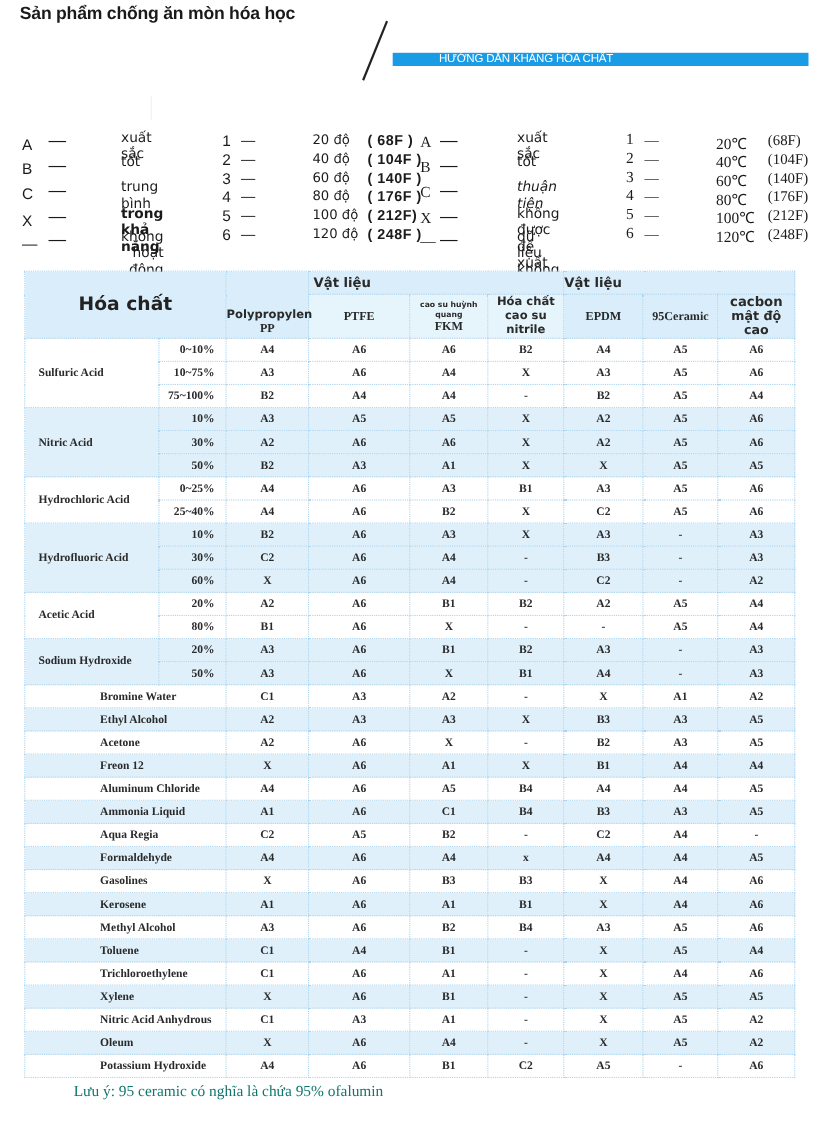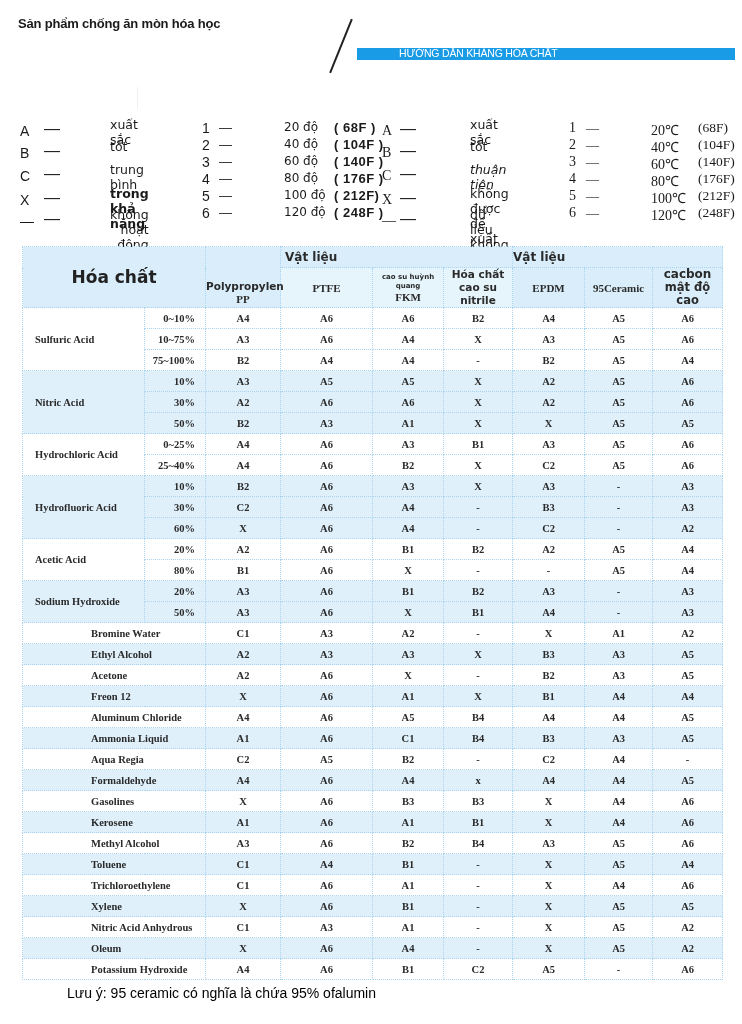--- a/index.html
+++ b/index.html
@@ -1,17 +1,17 @@
 <!DOCTYPE html>
 <html><head>
 <meta charset="utf-8">
 <style>
   html, body { margin:0; padding:0; background:#ffffff; }
   body { width:742px; height:1024px; position:relative; overflow:hidden; font-family:"DejaVu Sans", sans-serif; color:#1a1a1a; }
-  .title { position:absolute; left:18px; top:16px; font-family:"Liberation Sans", sans-serif; font-size:13px; font-weight:bold; color:#1a1a1a; letter-spacing:-0.2px; }
+  .title { position:absolute; left:18px; top:4px; font-family:"Liberation Sans", sans-serif; font-size:16px; font-weight:bold; color:#1a1a1a; letter-spacing:-0.2px; }
   .slash { position:absolute; left:340px; top:17px; width:1.5px; height:58px; background:#222; transform:rotate(22deg); transform-origin:center; }
   .banner { position:absolute; left:357px; top:48px; width:378px; height:12px; background:#1a9be6; }
   .banner span { position:absolute; left:42px; top:-1px; font-family:"Liberation Sans", sans-serif; font-size:10.5px; color:#ffffff; letter-spacing:-0.2px; }
   .faint-box { position:absolute; left:12px; top:87px; width:125px; height:22px; border-right:1px solid #f0f0f0; }
   .lg-key { position:absolute; font-family:"Liberation Sans", sans-serif; font-size:14px; }
   .lg-dash { position:absolute; font-family:"Liberation Sans", sans-serif; }
   .lg-txt { position:absolute; font-family:"DejaVu Sans", sans-serif; font-size:12.5px;margin-left:40px; }
   .serif { font-family:"Liberation Serif", serif !important; }
 
   table.grid { position:absolute; left:22px; top:246px; width:700px; border-collapse:collapse; table-layout:fixed; }
@@ -22,21 +22,21 @@
   .hdr .sub { font-family:"DejaVu Sans", sans-serif; font-size:10.5px; line-height:13px; }
   .hdr .tiny { font-family:"DejaVu Sans", sans-serif; font-size:7px; line-height:9px; }
   .hdr .code { font-family:"Liberation Serif", serif; font-weight:bold; font-size:11px; }
   .hdr .innerblue { background:#e6f4fc; }
   tr.blue td { background:#dff0fb; }
   tr.white td { background:#ffffff; }
   td.chem { text-align:left !important; padding-left:12px !important; }
   td.conc { text-align:right !important; padding-right:10px !important; }
   td.single { text-align:left !important; padding-left:68px !important; }
 
-  .note { position:absolute; left:67px; top:985px; font-family:Liberation Sans, sans-serif; font-size:14px; color:#000000; }
+  .note { position:absolute; left:67px; top:985px; font-family:Liberation Serif, serif; font-size:14px; color:#0f766e; }
 </style>
 </head>
 <body>
 
 <div class="title">Sản phẩm chống ăn mòn hóa học</div>
 <div class="slash"></div>
 <div class="banner">
   <span>HƯỚNG DẪN KHÁNG HÓA CHẤT</span>
 </div>
 <div class="faint-box"></div>

